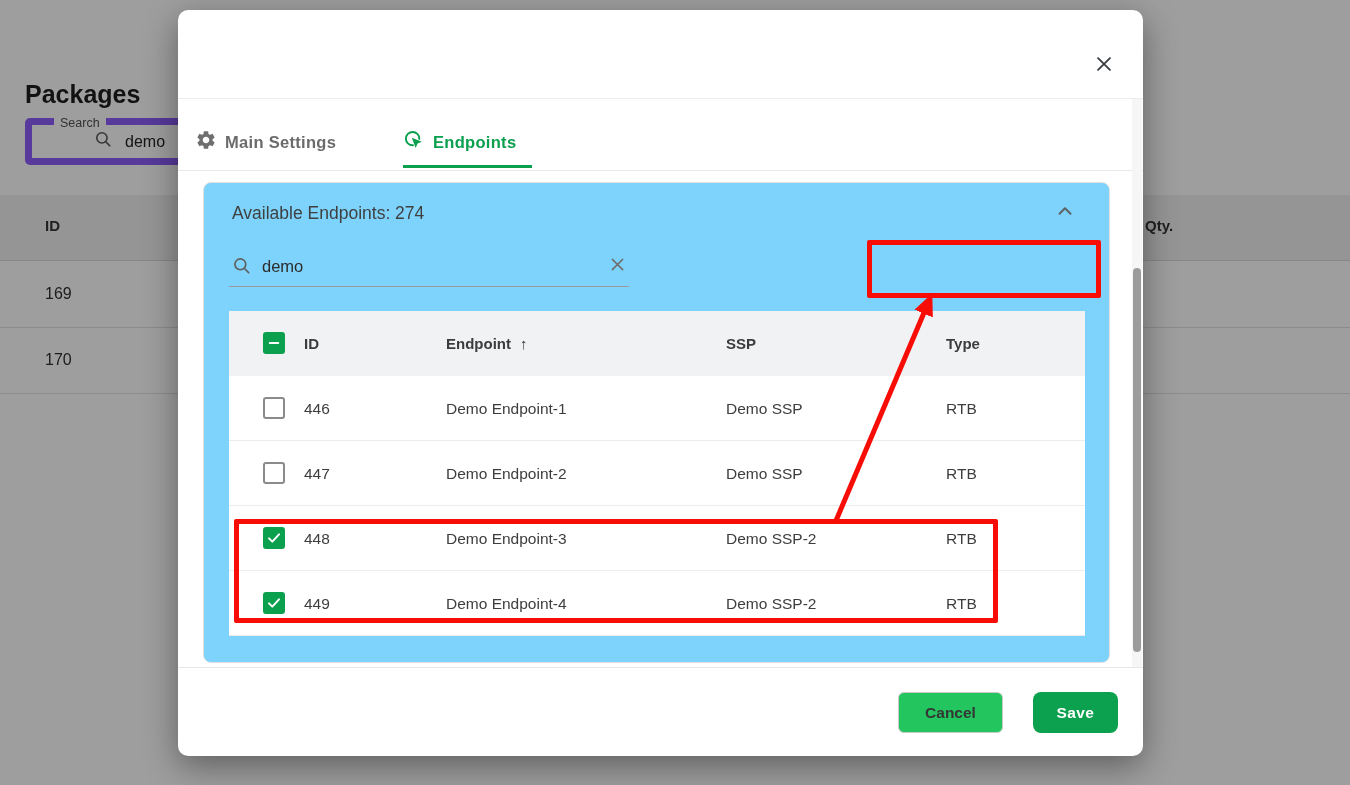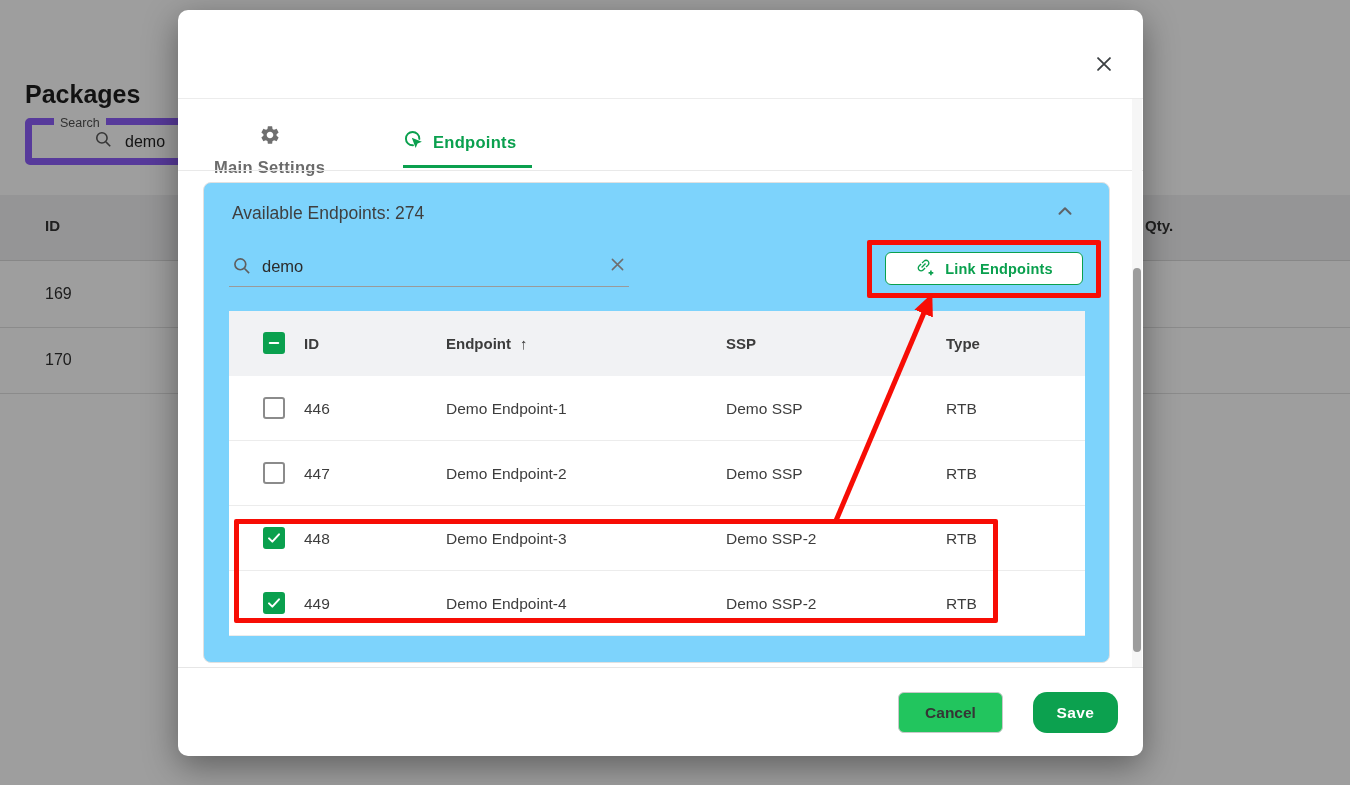--- a/index.html
+++ b/index.html
@@ -27,21 +27,21 @@
   
   .modal { position:absolute; left:178px; top:10px; width:965px; height:746px; background:#fff;
            border-radius:10px; box-shadow:0 10px 34px rgba(0,0,0,0.4); }
   .modal-title { position:absolute; left:27px; top:41px; font-size:22.5px; font-weight:bold; color:#3a3a3a; }
   .modal-close { position:absolute; left:913px; top:42px; width:26px; height:26px; cursor:pointer;
                  background:none; border:none; }
   .hdr-divider { position:absolute; left:0; top:88px; width:965px; height:1px; background:#ececec; }
 
   .tabs { position:absolute; left:0; top:108px; width:965px; height:52px; }
   .tab { position:absolute; display:flex; align-items:center; gap:8px; cursor:pointer; height:36px; top:6px; }
-  .tab-main { left:36px;flex-direction:column; }
+  .tab-main { left:17px; }
   .tab-endpoints { left:225px; }
   .tab-label { font-size:16.5px; letter-spacing:0.3px; }
   .tab-main .tab-label { color:#6b6b6b; font-weight:bold; }
   .tab-endpoints .tab-label { color:#0aa04e; font-weight:bold; }
   .tab-underline { position:absolute; left:225px; top:47px; width:129px; height:3px; background:#0aa04e; }
   .tabs-divider { position:absolute; left:0; top:160px; width:965px; height:1px; background:#e9e9e9; }
 
   .card { position:absolute; left:25px; top:172px; width:907px; height:481px;
           border:1px solid #e1e1e1; border-radius:8px; background:#7dd3fc; }
   .card-title { position:absolute; left:28px; top:20px; font-size:17.5px; color:#3f3f3f; }
@@ -75,21 +75,21 @@
   .cb.checked, .cb.indeterminate { background:#0aa04e; border-color:#0aa04e; }
   .cb svg { display:none; }
   .cb.checked svg.check-glyph { display:block; }
   .cb.indeterminate svg.minus-glyph { display:block; }
 
   .footer-divider { position:absolute; left:0; top:657px; width:965px; height:1px; background:#e6e6e6; }
   .btn-cancel { position:absolute; left:720px; top:682px; width:105px; height:41px; background:#22c55e;
                 border:1px solid #c9c9c9; border-radius:6px; font-size:15.5px; font-weight:bold; color:#353535;
                 cursor:pointer; font-family:inherit; }
   .btn-save { position:absolute; left:855px; top:682px; width:85px; height:41px; background:#0ca14f;
-              border:none; border-radius:14px; font-size:15.5px; font-weight:bold; color:#fff;
+              border:none; border-radius:8px; font-size:15.5px; font-weight:bold; color:#fff;
               letter-spacing:0.4px; cursor:pointer; font-family:inherit; }
 
   .scroll-track { position:absolute; left:954px; top:89px; width:10px; height:568px; background:#f6f6f6; }
   .scroll-thumb { position:absolute; left:1px; top:169px; width:8px; height:384px; background:#9c9c9c; border-radius:4px; }
 
   
   .anno-box { position:absolute; border:5px solid #f70d05; border-radius:2px; pointer-events:none; }
   .anno-link-box { left:689px; top:230px; width:234px; height:58px; }
   .anno-rows-box { left:56px; top:509px; width:764px; height:104px; }
   .anno-arrow { position:absolute; left:0; top:0; pointer-events:none; }
@@ -175,35 +175,20 @@
         </svg>
     </span>
     <input class="m-search-input" value="demo" style="">
     <button class="m-search-clear">
       <svg width="19" height="19" viewBox="0 0 24 24">
           <path d="M5.5 5.5 L18.5 18.5 M18.5 5.5 L5.5 18.5" stroke="#6e6e6e" stroke-width="1.9" stroke-linecap="round"></path>
         </svg>
     </button>
     <div class="m-search-line"></div>
 
-    <button class="link-btn">
-      <span class="icon">
-        <svg width="21" height="21" viewBox="0 0 24 24">
-          <g transform="translate(-2.2,-2.2)">
-            <g transform="rotate(-45 12 12)">
-              <g transform="translate(2.4 2.4) scale(0.8)">
-                <path fill="#0aa04e" d="M3.9 12c0-1.71 1.39-3.1 3.1-3.1h4V7H7c-2.76 0-5 2.24-5 5s2.24 5 5 5h4v-1.9H7c-1.71 0-3.1-1.39-3.1-3.1zm4.1 1h8v-2H8v2zm9-6h-4v1.9h4c1.71 0 3.1 1.39 3.1 3.1s-1.39 3.1-3.1 3.1h-4V17h4c2.76 0 5-2.24 5-5s-2.24-5-5-5z"></path>
-              </g>
-            </g>
-          </g>
-          <path d="M18.2 15.4 v5.4 M15.5 18.1 h5.4" stroke="#0aa04e" stroke-width="1.9"></path>
-        </svg>
-      </span>
-      <span class="link-btn-label">Link Endpoints</span>
-    </button>
 
     <div class="ep-table">
       <div class="ep-thead">
         <span class="cb indeterminate col-cb">
           <svg class="minus-glyph" width="14" height="14" viewBox="0 0 24 24">
               <rect x="3" y="10.2" width="18" height="3.6" rx="1.6" fill="#fff"></rect>
             </svg>
 
         </span>
         <span class="col-id">ID</span>

